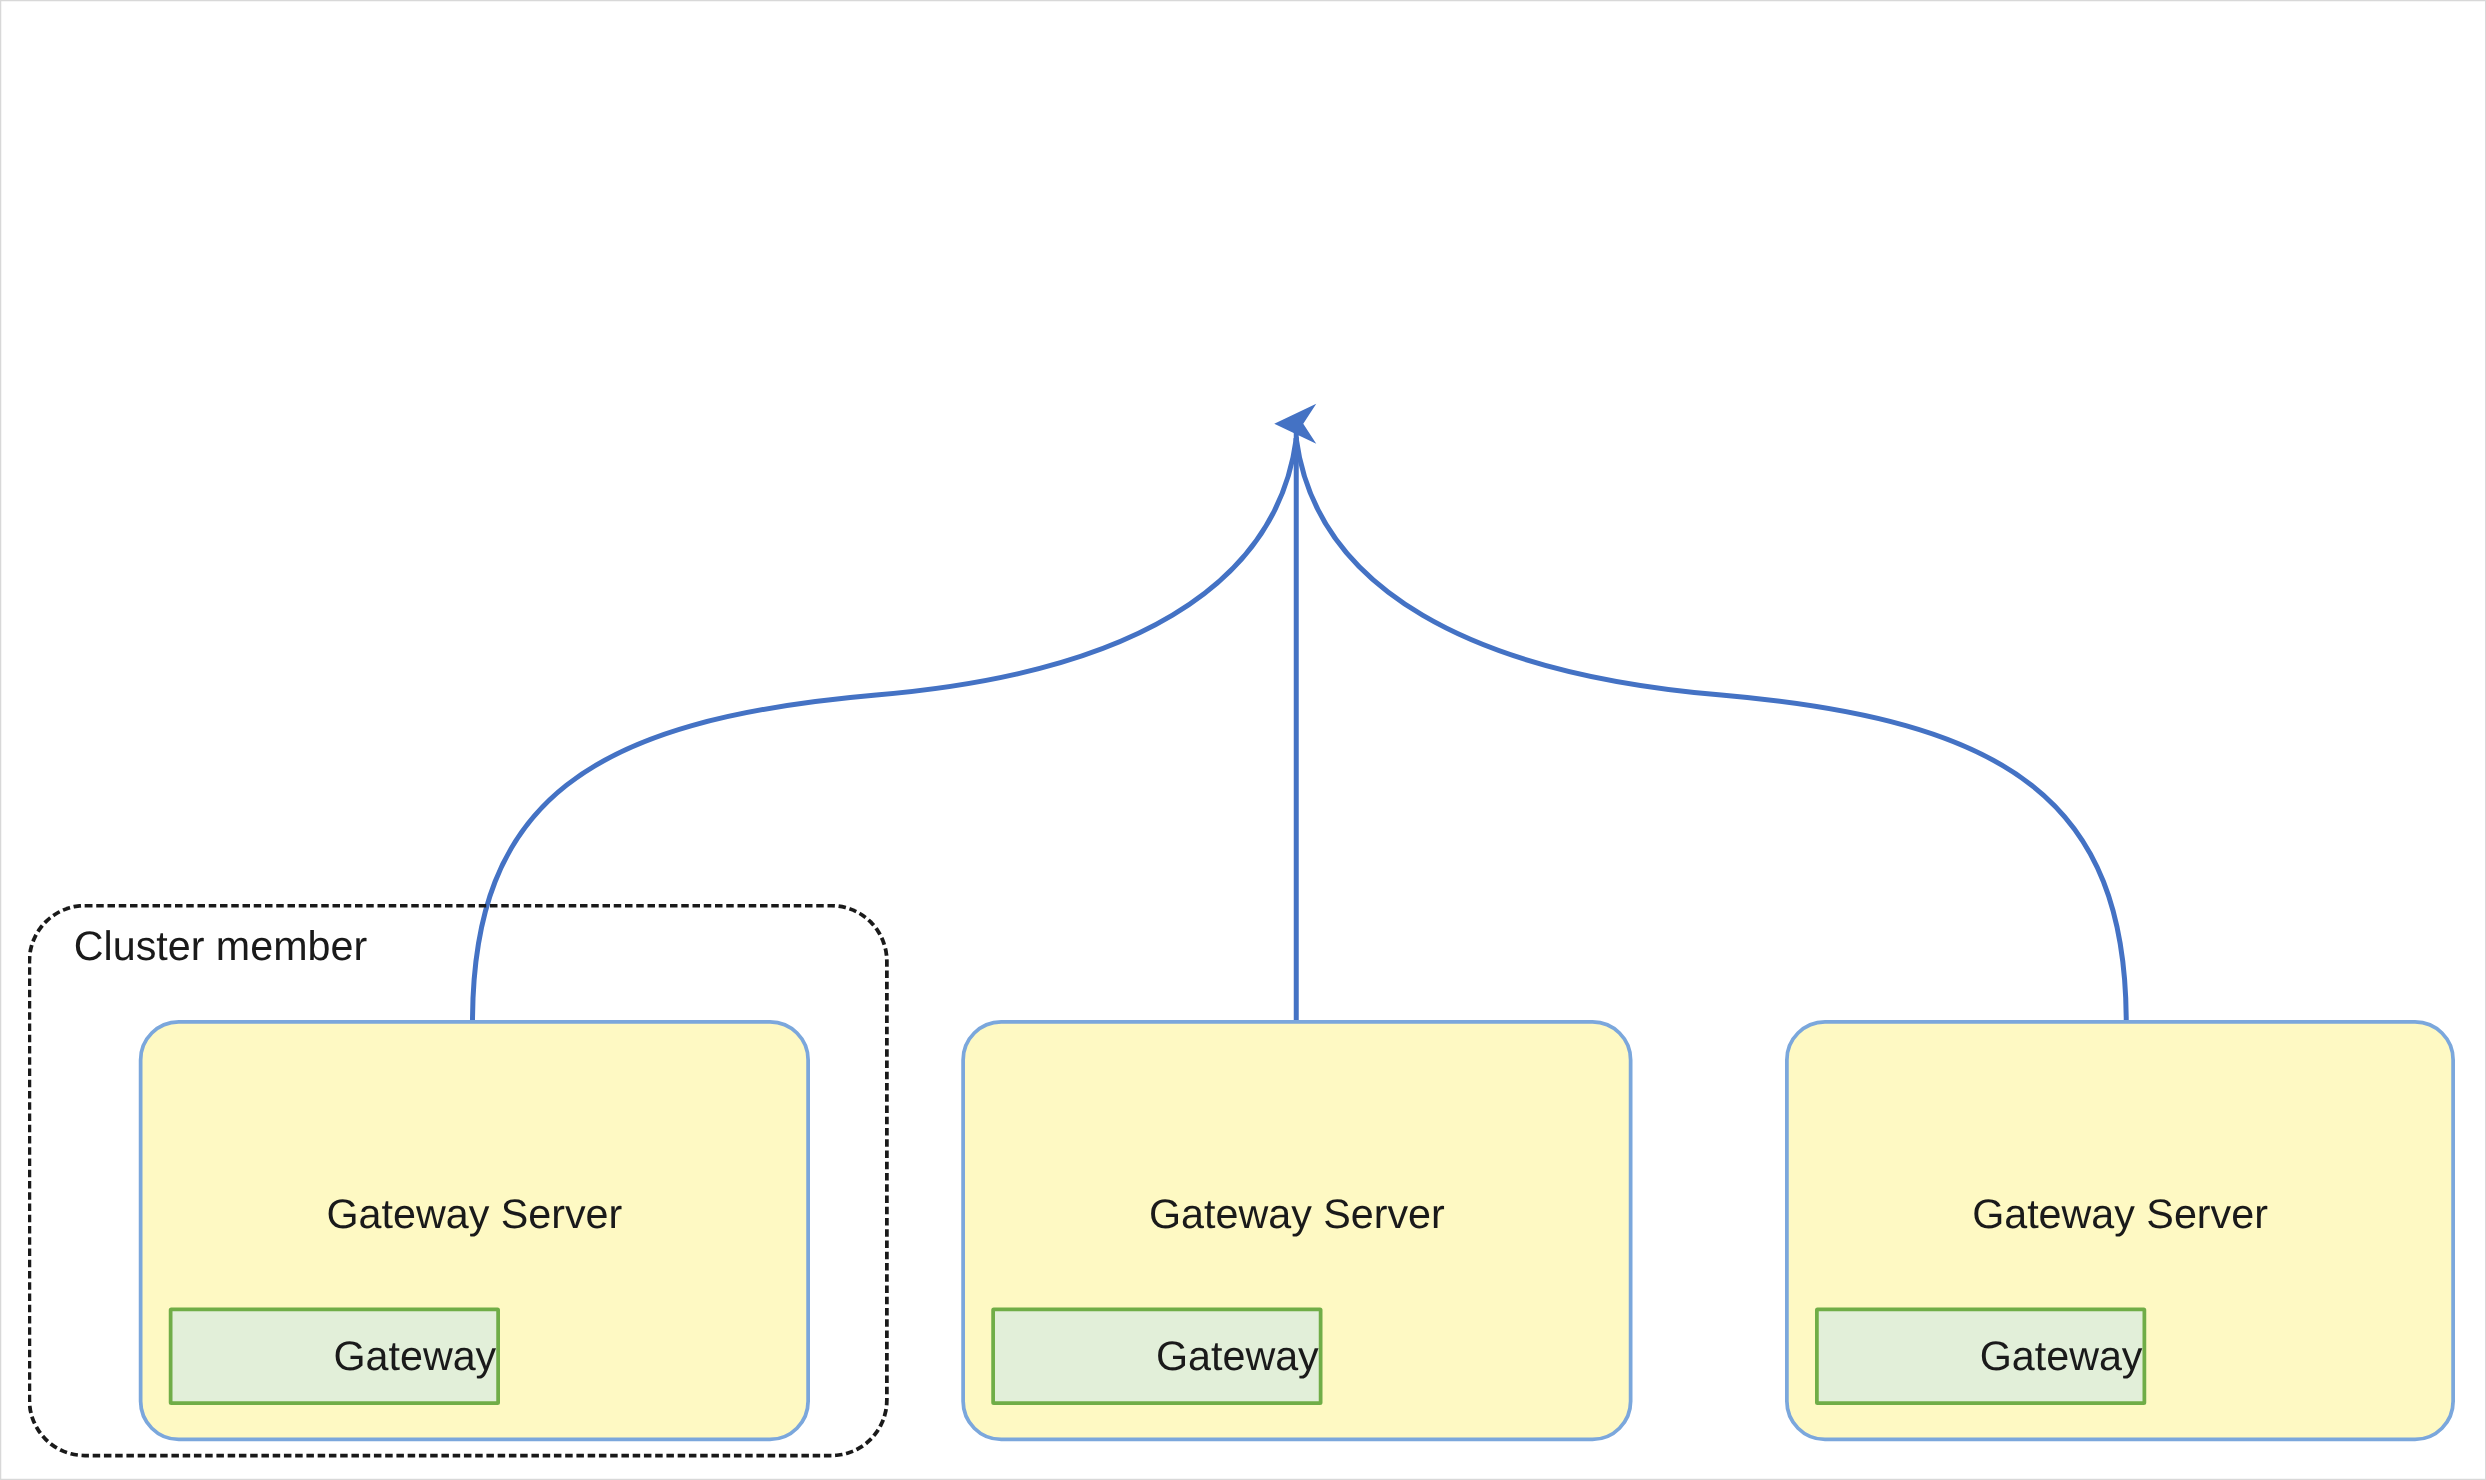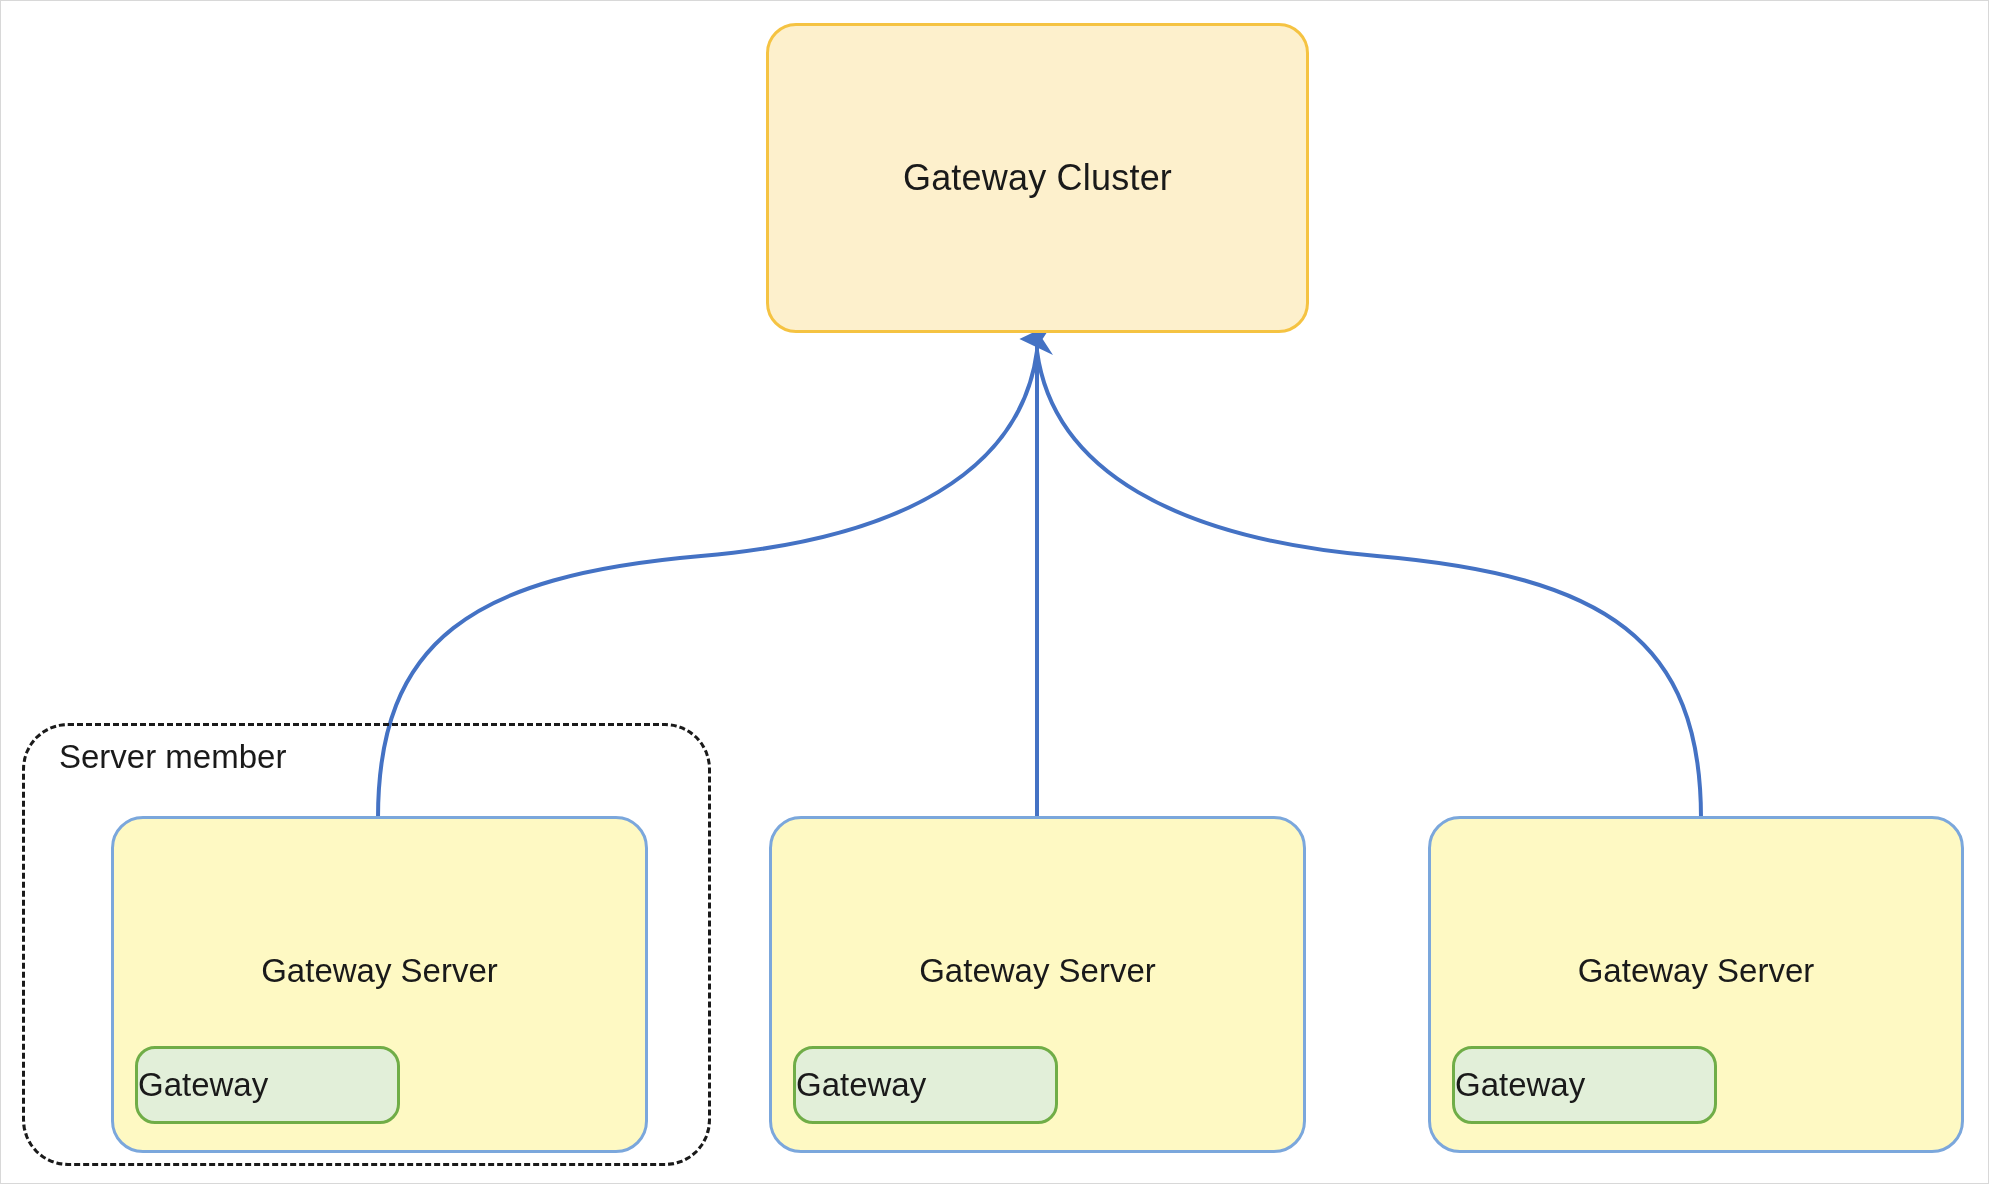--- a/index.html
+++ b/index.html
@@ -103,24 +103,24 @@
   
   .gateway-chip {
     position: absolute;
     left: 21px;
     bottom: 26px;
     width: 265px;
     height: 78px;
     box-sizing: border-box;
     background: #e2efd9;
     border: 3px solid #70ad47;
-    border-radius: 20px;
+    border-radius: 2px;
     display: flex;
     align-items: center;
-    justify-content: flex-start;
+    justify-content: flex-end;
   }
   .gateway-chip-label {
     font-size: 33px;
     color: #1a1a1a;
     white-space: nowrap;
   }
 </style>
 </head>
 <body>
 
@@ -135,26 +135,23 @@
 
     <path d="M 377 817 C 377 640, 470 575, 700 555 C 900 538, 1020 470, 1036 350" fill="none" stroke="#4472C4" stroke-width="4" stroke-linecap="round"></path>
 
     <path d="M 1700 817 C 1700 640, 1606 575, 1376 555 C 1176 538, 1052 470, 1036 350" fill="none" stroke="#4472C4" stroke-width="4" stroke-linecap="round"></path>
 
     <path d="M 1036 815 L 1036 350" fill="none" stroke="#4472C4" stroke-width="4" stroke-linecap="round"></path>
 
     <path d="M 1036 352 L 1036 338" fill="none" stroke="#4472C4" stroke-width="4" marker-end="url(#arrowhead)"></path>
   </svg>
 
-  <div class="node cluster-box">
-    <span class="cluster-label">Gateway Cluster</span>
-  </div>
 
   <div class="member-group"></div>
-  <div class="member-label">Server member</div>
+  <div class="member-label">Cluster member</div>
 
   <div class="server-box s0">
     <div class="server-label">Gateway Server</div>
     <div class="gateway-chip">
       <span class="gateway-chip-label">Gateway</span>
     </div>
   </div>
 
   <div class="server-box s1">
     <div class="server-label">Gateway Server</div>

